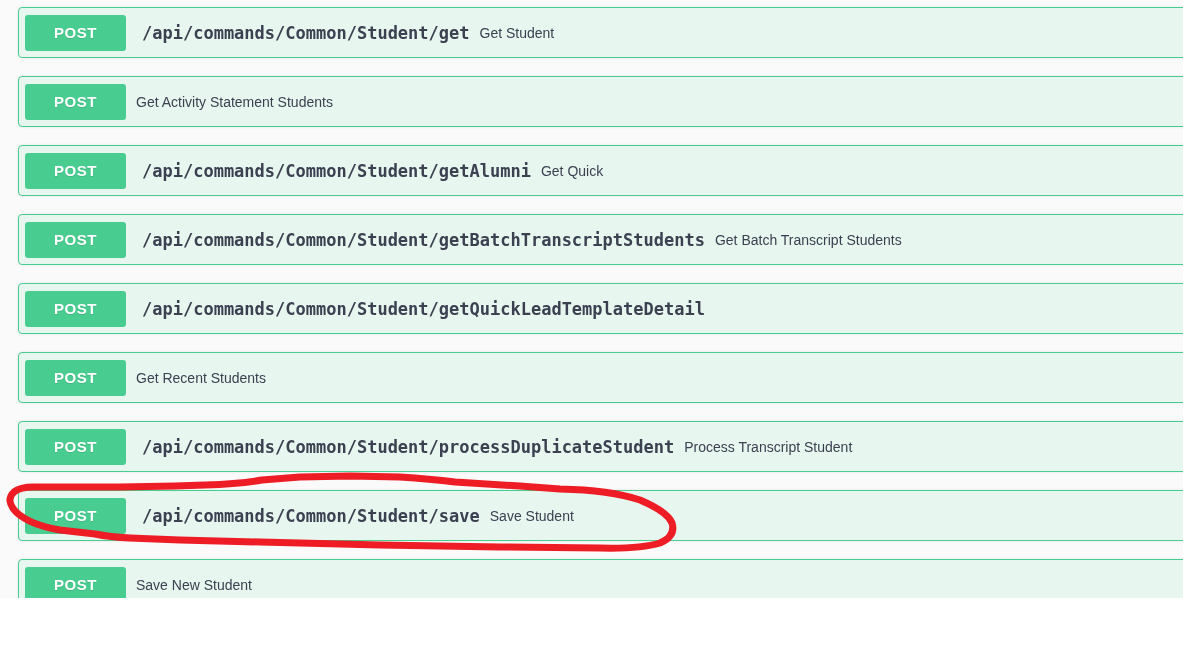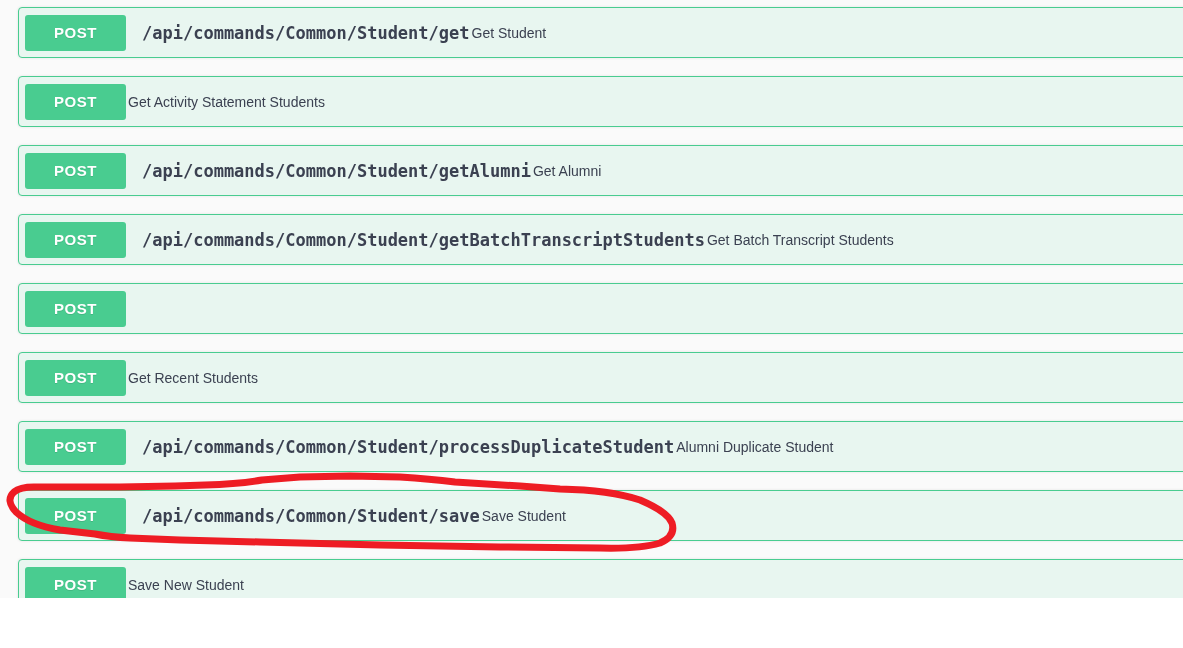--- a/index.html
+++ b/index.html
@@ -74,21 +74,21 @@
     margin-left: 16px;
     font-family: "DejaVu Sans Mono", "Liberation Mono", monospace;
     font-size: 17px;
     font-weight: bold;
     color: #3b4151;
     white-space: nowrap;
   }
 
   .op-desc {
     flex: 0 0 auto;
-    margin-left: 2px;
+    margin-left: 10px;
     font-family: "Liberation Sans", sans-serif;
     font-size: 14px;
     font-weight: 400;
     color: #3b4151;
     white-space: nowrap;
   }
 
   
   #annotation-layer {
     position: absolute;
@@ -114,46 +114,47 @@
       <div class="op-block">
         <div class="op-summary">
           <span class="op-method">POST</span>
           <span class="op-desc">Get Activity Statement Students</span>
         </div>
       </div>
       <div class="op-block">
         <div class="op-summary">
           <span class="op-method">POST</span>
           <span class="op-path">/api/commands/Common/Student/getAlumni</span>
-          <span class="op-desc">Get Alumni</span>
+          <span class="op-desc">Get Quick</span>
         </div>
       </div>
       <div class="op-block">
         <div class="op-summary">
           <span class="op-method">POST</span>
           <span class="op-path">/api/commands/Common/Student/getBatchTranscriptStudents</span>
           <span class="op-desc">Get Batch Transcript Students</span>
         </div>
       </div>
       <div class="op-block">
         <div class="op-summary">
           <span class="op-method">POST</span>
+          <span class="op-path">/api/commands/Common/Student/getQuickLeadTemplateDetail</span>
         </div>
       </div>
       <div class="op-block">
         <div class="op-summary">
           <span class="op-method">POST</span>
           <span class="op-desc">Get Recent Students</span>
         </div>
       </div>
       <div class="op-block">
         <div class="op-summary">
           <span class="op-method">POST</span>
           <span class="op-path">/api/commands/Common/Student/processDuplicateStudent</span>
-          <span class="op-desc">Alumni Duplicate Student</span>
+          <span class="op-desc">Process Transcript Student</span>
         </div>
       </div>
       <div class="op-block">
         <div class="op-summary">
           <span class="op-method">POST</span>
           <span class="op-path">/api/commands/Common/Student/save</span>
           <span class="op-desc">Save Student</span>
         </div>
       </div>
       <div class="op-block">

